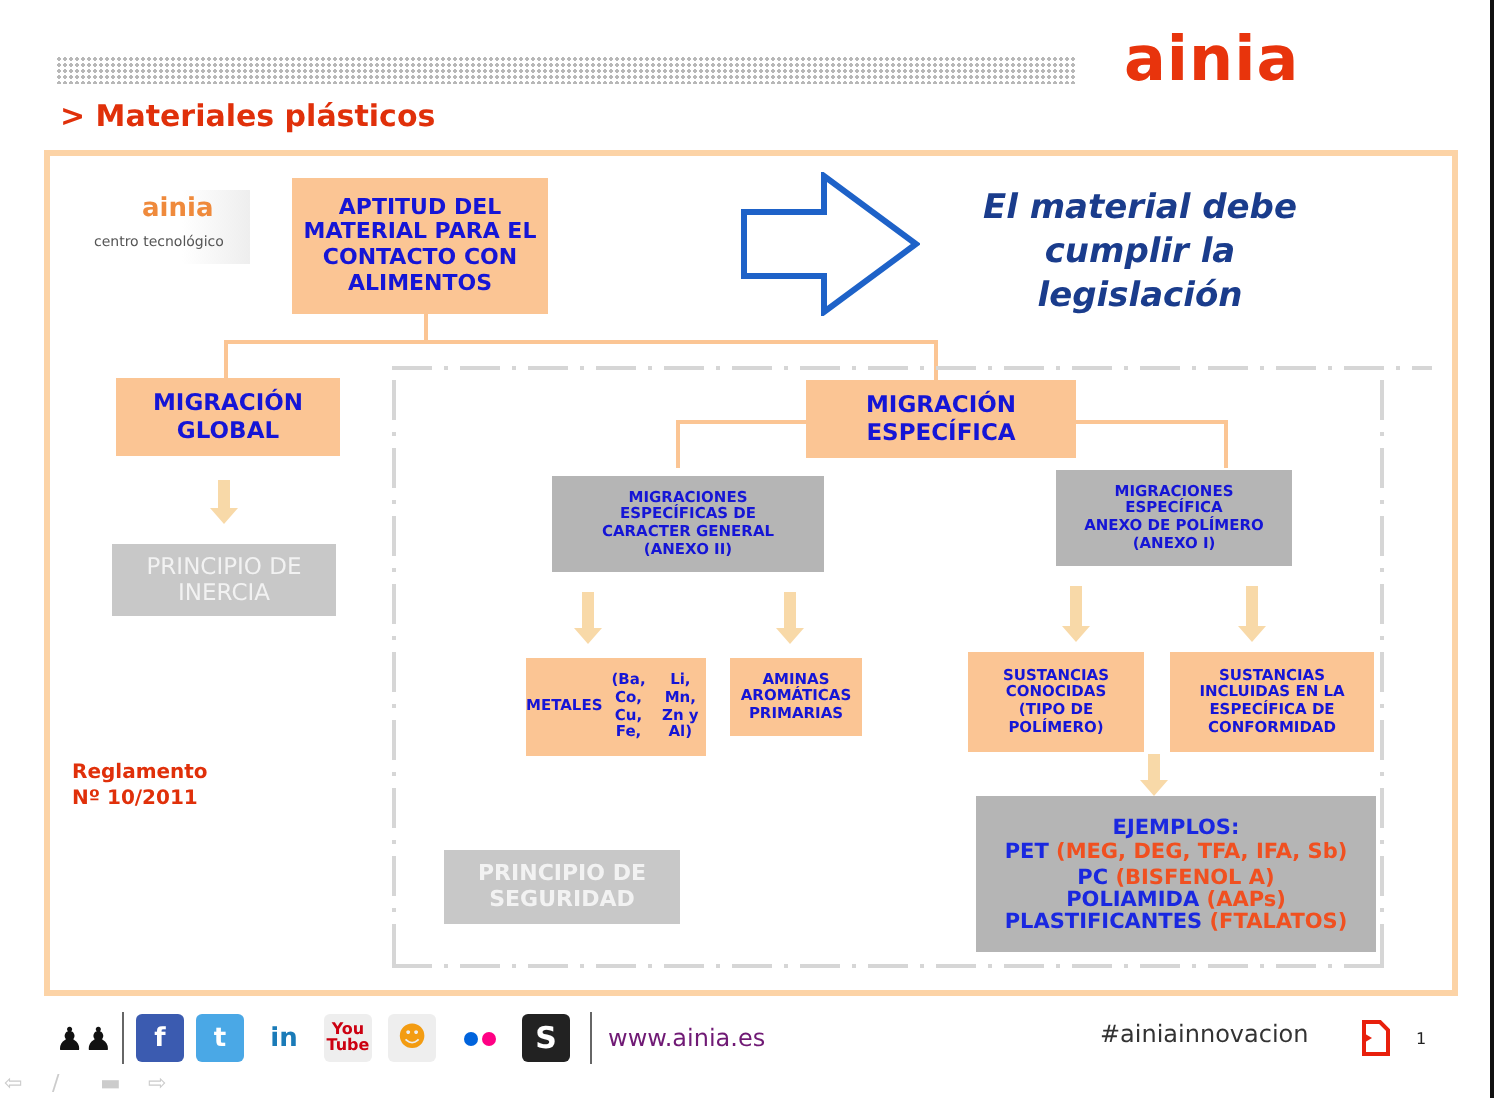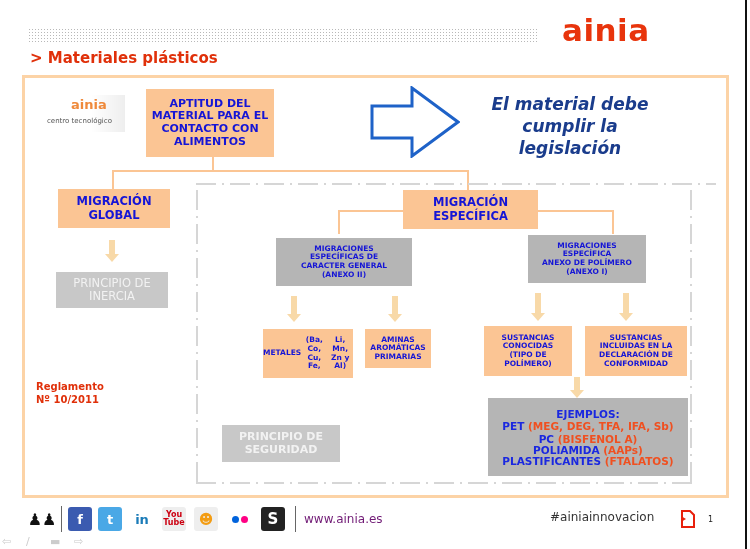--- a/index.html
+++ b/index.html
@@ -141,21 +141,21 @@
 </div>
 <div class="box orange" style="left:484px;top:326px;width:88px;height:50px;font-size:7.5px;flex-direction:column;">
   <span>SUSTANCIAS</span>
   <span>CONOCIDAS</span>
   <span>(TIPO DE</span>
   <span>POLÍMERO)</span>
 </div>
 <div class="box orange" style="left:585px;top:326px;width:102px;height:50px;font-size:7.5px;flex-direction:column;">
   <span>SUSTANCIAS</span>
   <span>INCLUIDAS EN LA</span>
-  <span>DECLARACIÓN DE</span>
+  <span>ESPECÍFICA DE</span>
   <span>CONFORMIDAD</span>
 </div>
 
 <div class="down-arrow" style="left:570px;top:377px;">
     <div class="shaft" style="height:13px;"></div>
     <div class="head"></div>
   </div>
 
 <div class="box grey" style="left:488px;top:398px;width:200px;height:78px;flex-direction:column;">
   <div class="ex-line ex-name">EJEMPLOS:</div>

